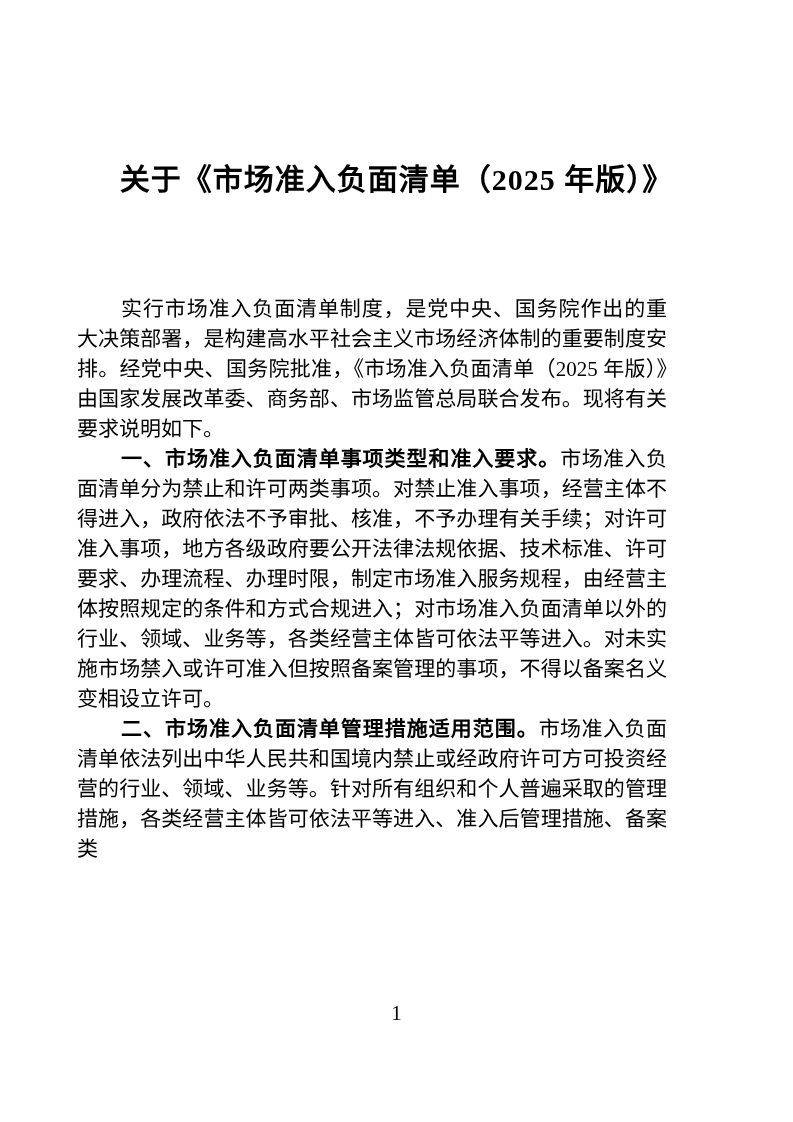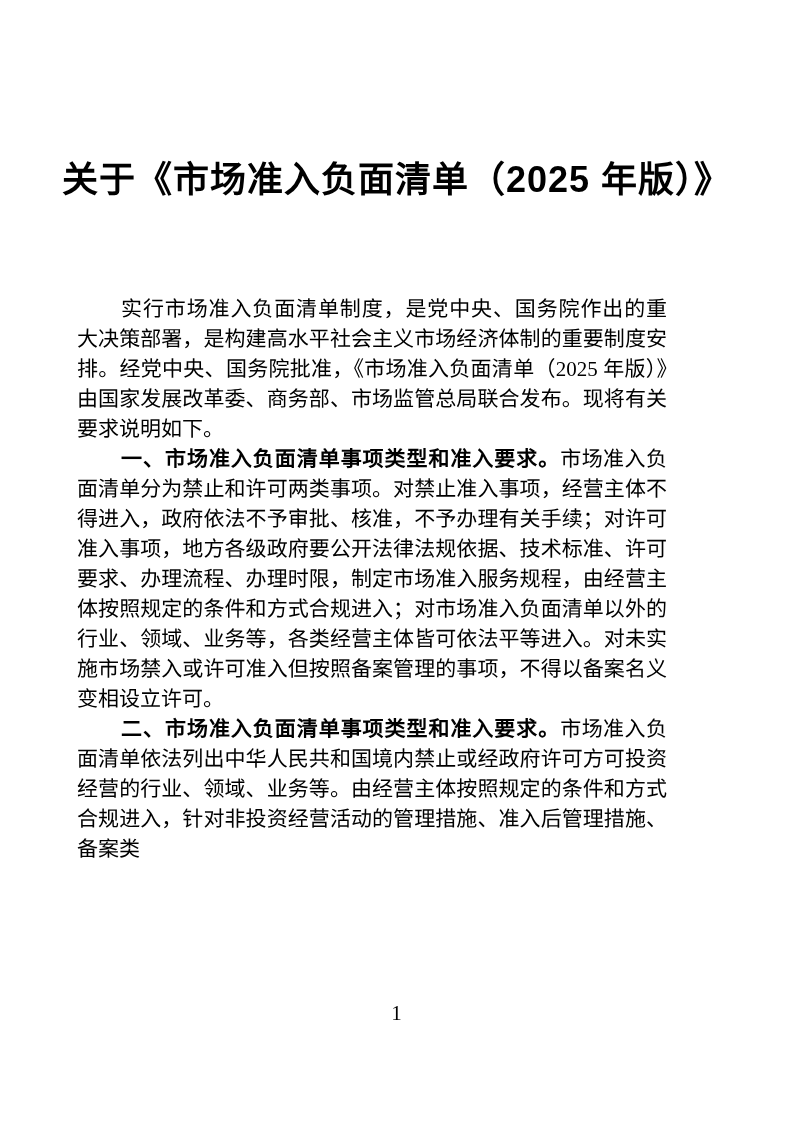--- a/index.html
+++ b/index.html
@@ -16,25 +16,25 @@
     font-family: "Liberation Serif", "DejaVu Serif", serif;
     overflow: hidden;
   }
   .doc-title {
     position: absolute;
     top: 156px;
     left: 0;
     width: 100%;
     margin: 0;
     text-align: center;
-    font-size: 36px;
+    font-size: 30px;
     font-weight: bold;
     line-height: 47px;
     letter-spacing: 1px;
-    font-family: Liberation Sans, sans-serif;
+    font-family: Liberation Serif, serif;
   }
   .title-line {
     display: block;
   }
   .content {
     position: absolute;
     top: 294px;
     left: 77px;
     width: 590px;
     font-size: 21px;
@@ -70,19 +70,19 @@
   <h1 class="doc-title">
     <span class="title-line">关于《市场准入负面清单（2025 年版）》</span>
   </h1>
 
   <div class="content">
 
     <p class="para"><span>实行市场准入负面清单制度，是党中央、国务院作出的重大决策部署，是构建高水平社会主义市场经济体制的重要制度安排。经党中央、国务院批准，《市场准入负面清单（2025 年版）》由国家发展改革委、商务部、市场监管总局联合发布。现将有关要求说明如下。</span></p>
 
     <p class="para"><span class="sec-heading">一、市场准入负面清单事项类型和准入要求。</span><span>市场准入负面清单分为禁止和许可两类事项。对禁止准入事项，经营主体不得进入，政府依法不予审批、核准，不予办理有关手续；对许可准入事项，地方各级政府要公开法律法规依据、技术标准、许可要求、办理流程、办理时限，制定市场准入服务规程，由经营主体按照规定的条件和方式合规进入；对市场准入负面清单以外的行业、领域、业务等，各类经营主体皆可依法平等进入。对未实施市场禁入或许可准入但按照备案管理的事项，不得以备案名义变相设立许可。</span></p>
 
-    <p class="para"><span class="sec-heading">二、市场准入负面清单事项类型和准入要求。</span><span>市场准入负面清单依法列出中华人民共和国境内禁止或经政府许可方可投资经营的行业、领域、业务等。由经营主体按照规定的条件和方式合规进入，针对非投资经营活动的管理措施、准入后管理措施、备案类</span></p>
+    <p class="para"><span class="sec-heading">二、市场准入负面清单管理措施适用范围。</span><span>市场准入负面清单依法列出中华人民共和国境内禁止或经政府许可方可投资经营的行业、领域、业务等。针对所有组织和个人普遍采取的管理措施，各类经营主体皆可依法平等进入、准入后管理措施、备案类</span></p>
 
   </div>
 
   <div class="page-number">1</div>
 
 </div>
 
 </body></html>

